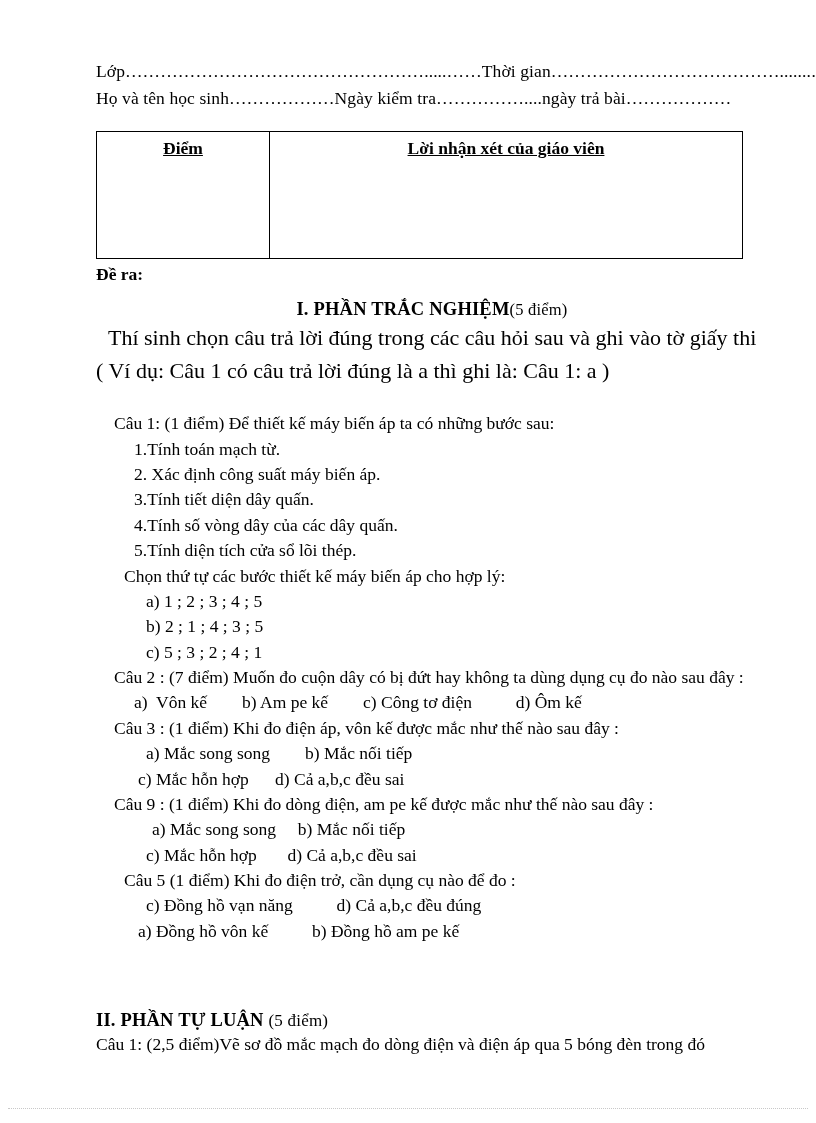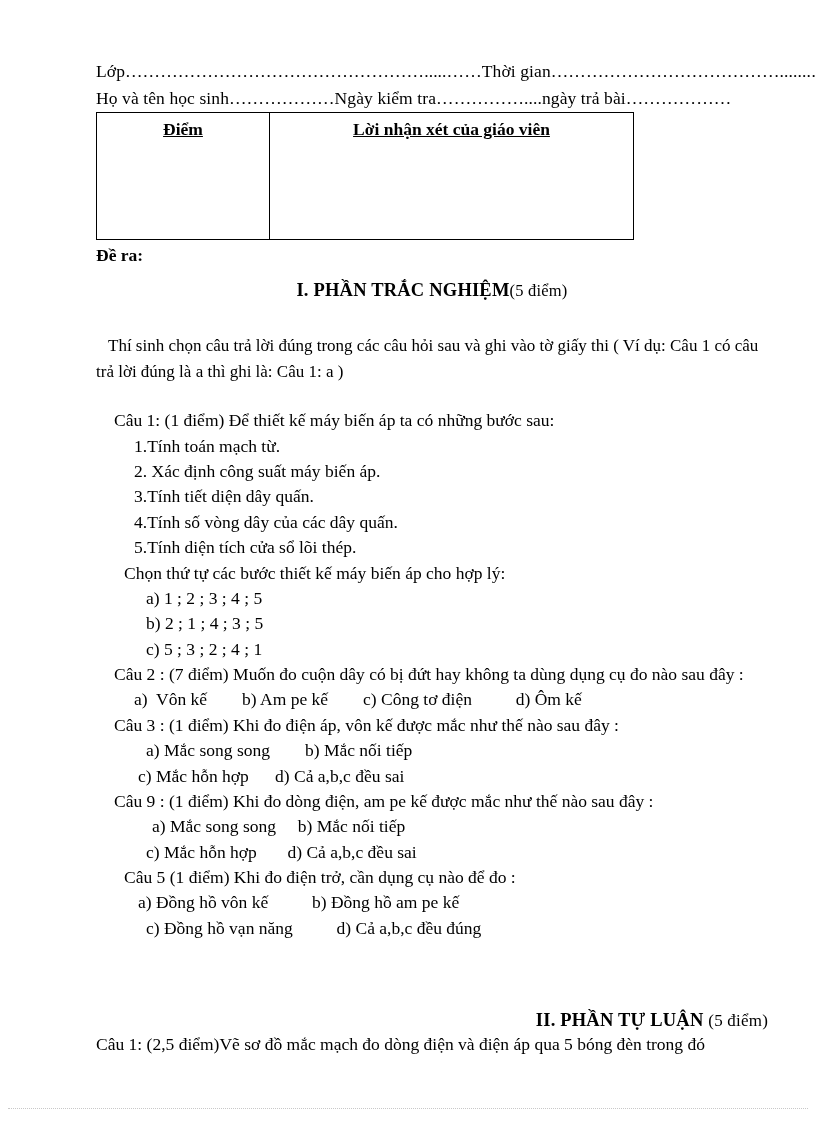--- a/index.html
+++ b/index.html
@@ -22,22 +22,22 @@
     box-sizing: border-box;
     padding: 58px 48px 0 96px;
   }
   .header-line {
     font-size: 17.5px;
     line-height: 1.55;
     white-space: nowrap;
     letter-spacing: 0.1px;
   }
   .score-table {
-    margin-top: 0;
-    width: 538px;
+    margin-top: 19px;
+    width: 647px;
     border-collapse: collapse;
     table-layout: fixed;
   }
   .score-table td {
     border: 1px solid #000000;
     vertical-align: top;
     padding: 6px 0 0 0;
     height: 120px;
   }
   .score-table td.col-diem { width: 172px; }
@@ -58,23 +58,23 @@
     font-weight: bold;
     font-size: 18.5px;
     margin-top: 14px;
     letter-spacing: 0.2px;
   }
   .section-title .pts {
     font-weight: normal;
     font-size: 16.5px;
   }
   .para {
-    font-size: 17px;
+    font-size: 22px;
     line-height: 1.5;
-    margin-top: 32px;
+    margin-top: 1px;
     text-indent: 12px;
   }
   .q-block {
     margin-top: 24px;
   }
   .q-line {
     font-size: 17.5px;
     line-height: 1.45;
   }
   .q-line.indent1 { padding-left: 18px; }
@@ -86,21 +86,21 @@
     line-height: 1.45;
     white-space: pre;
   }
   .section2 {
     position: absolute;
     left: 96px;
     right: 48px;
     top: 1010px;
   }
   .section2-title {
-    text-align: right;
+    text-align: left;
     font-weight: bold;
     font-size: 18.5px;
     letter-spacing: 0.2px;
   }
   .section2-title .pts { font-weight: normal; font-size: 17px; }
   .section2-line {
     font-size: 17.5px;
     line-height: 1.5;
   }
   .bottom-rule {
@@ -165,22 +165,22 @@
   </div>
 
   <div>
     <div class="q-line indent1">Câu 9 : (1 điểm) Khi đo dòng điện, am pe kế được mắc như thế nào sau đây :</div>
     <div class="opt-row" style="padding-left:56px;">a) Mắc song song     b) Mắc nối tiếp</div>
     <div class="opt-row" style="padding-left:50px;">c) Mắc hỗn hợp       d) Cả a,b,c đều sai</div>
   </div>
 
   <div>
     <div class="q-line indent2">Câu 5  (1 điểm)  Khi đo điện trở, cần dụng cụ nào để đo :</div>
+    <div class="opt-row" style="padding-left:50px;">c) Đồng hồ vạn năng          d) Cả a,b,c đều đúng</div>
     <div class="opt-row" style="padding-left:42px;">a) Đồng hồ vôn kế          b) Đồng hồ am pe kế</div>
-    <div class="opt-row" style="padding-left:50px;">c) Đồng hồ vạn năng          d) Cả a,b,c đều đúng</div>
   </div>
 
   <div class="section2">
     <div class="section2-title">
       <span>II. PHẦN TỰ LUẬN</span> <span class="pts">(5 điểm)</span>
     </div>
     <div class="section2-line">Câu 1: (2,5 điểm)Vẽ sơ đồ mắc mạch đo dòng điện và điện áp qua 5 bóng đèn trong đó</div>
   </div>
 
   <div class="bottom-rule"></div>

